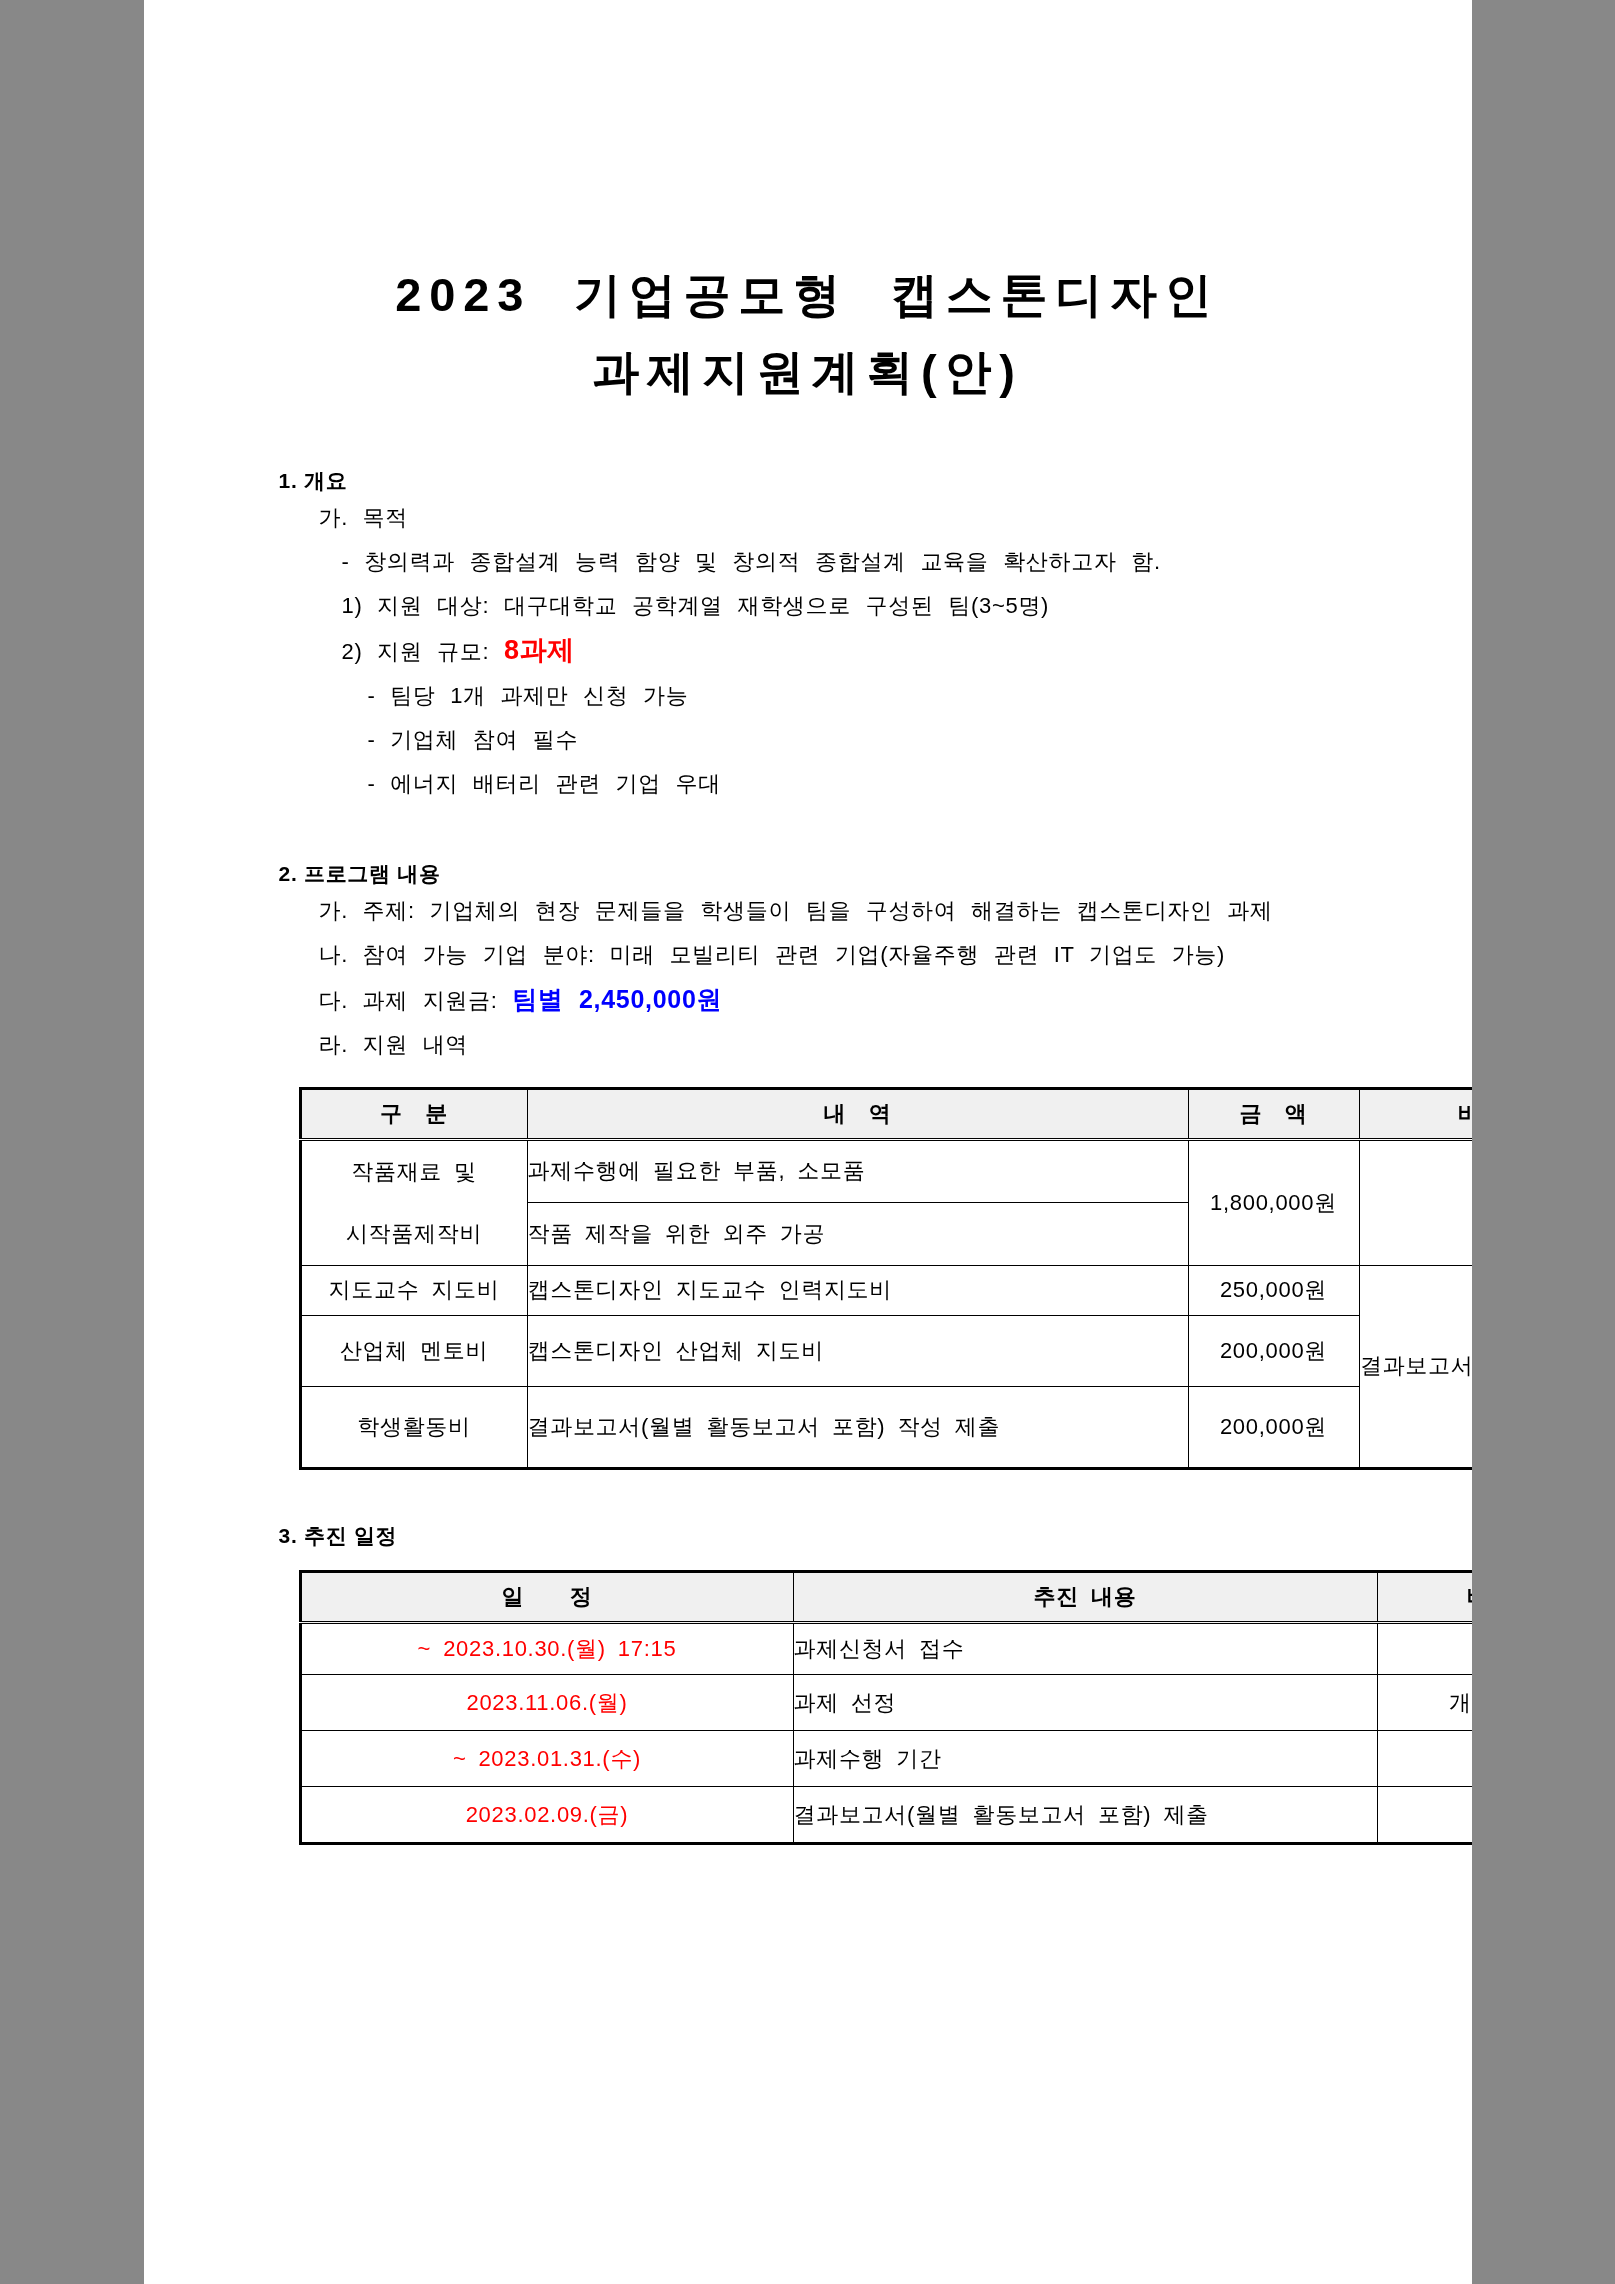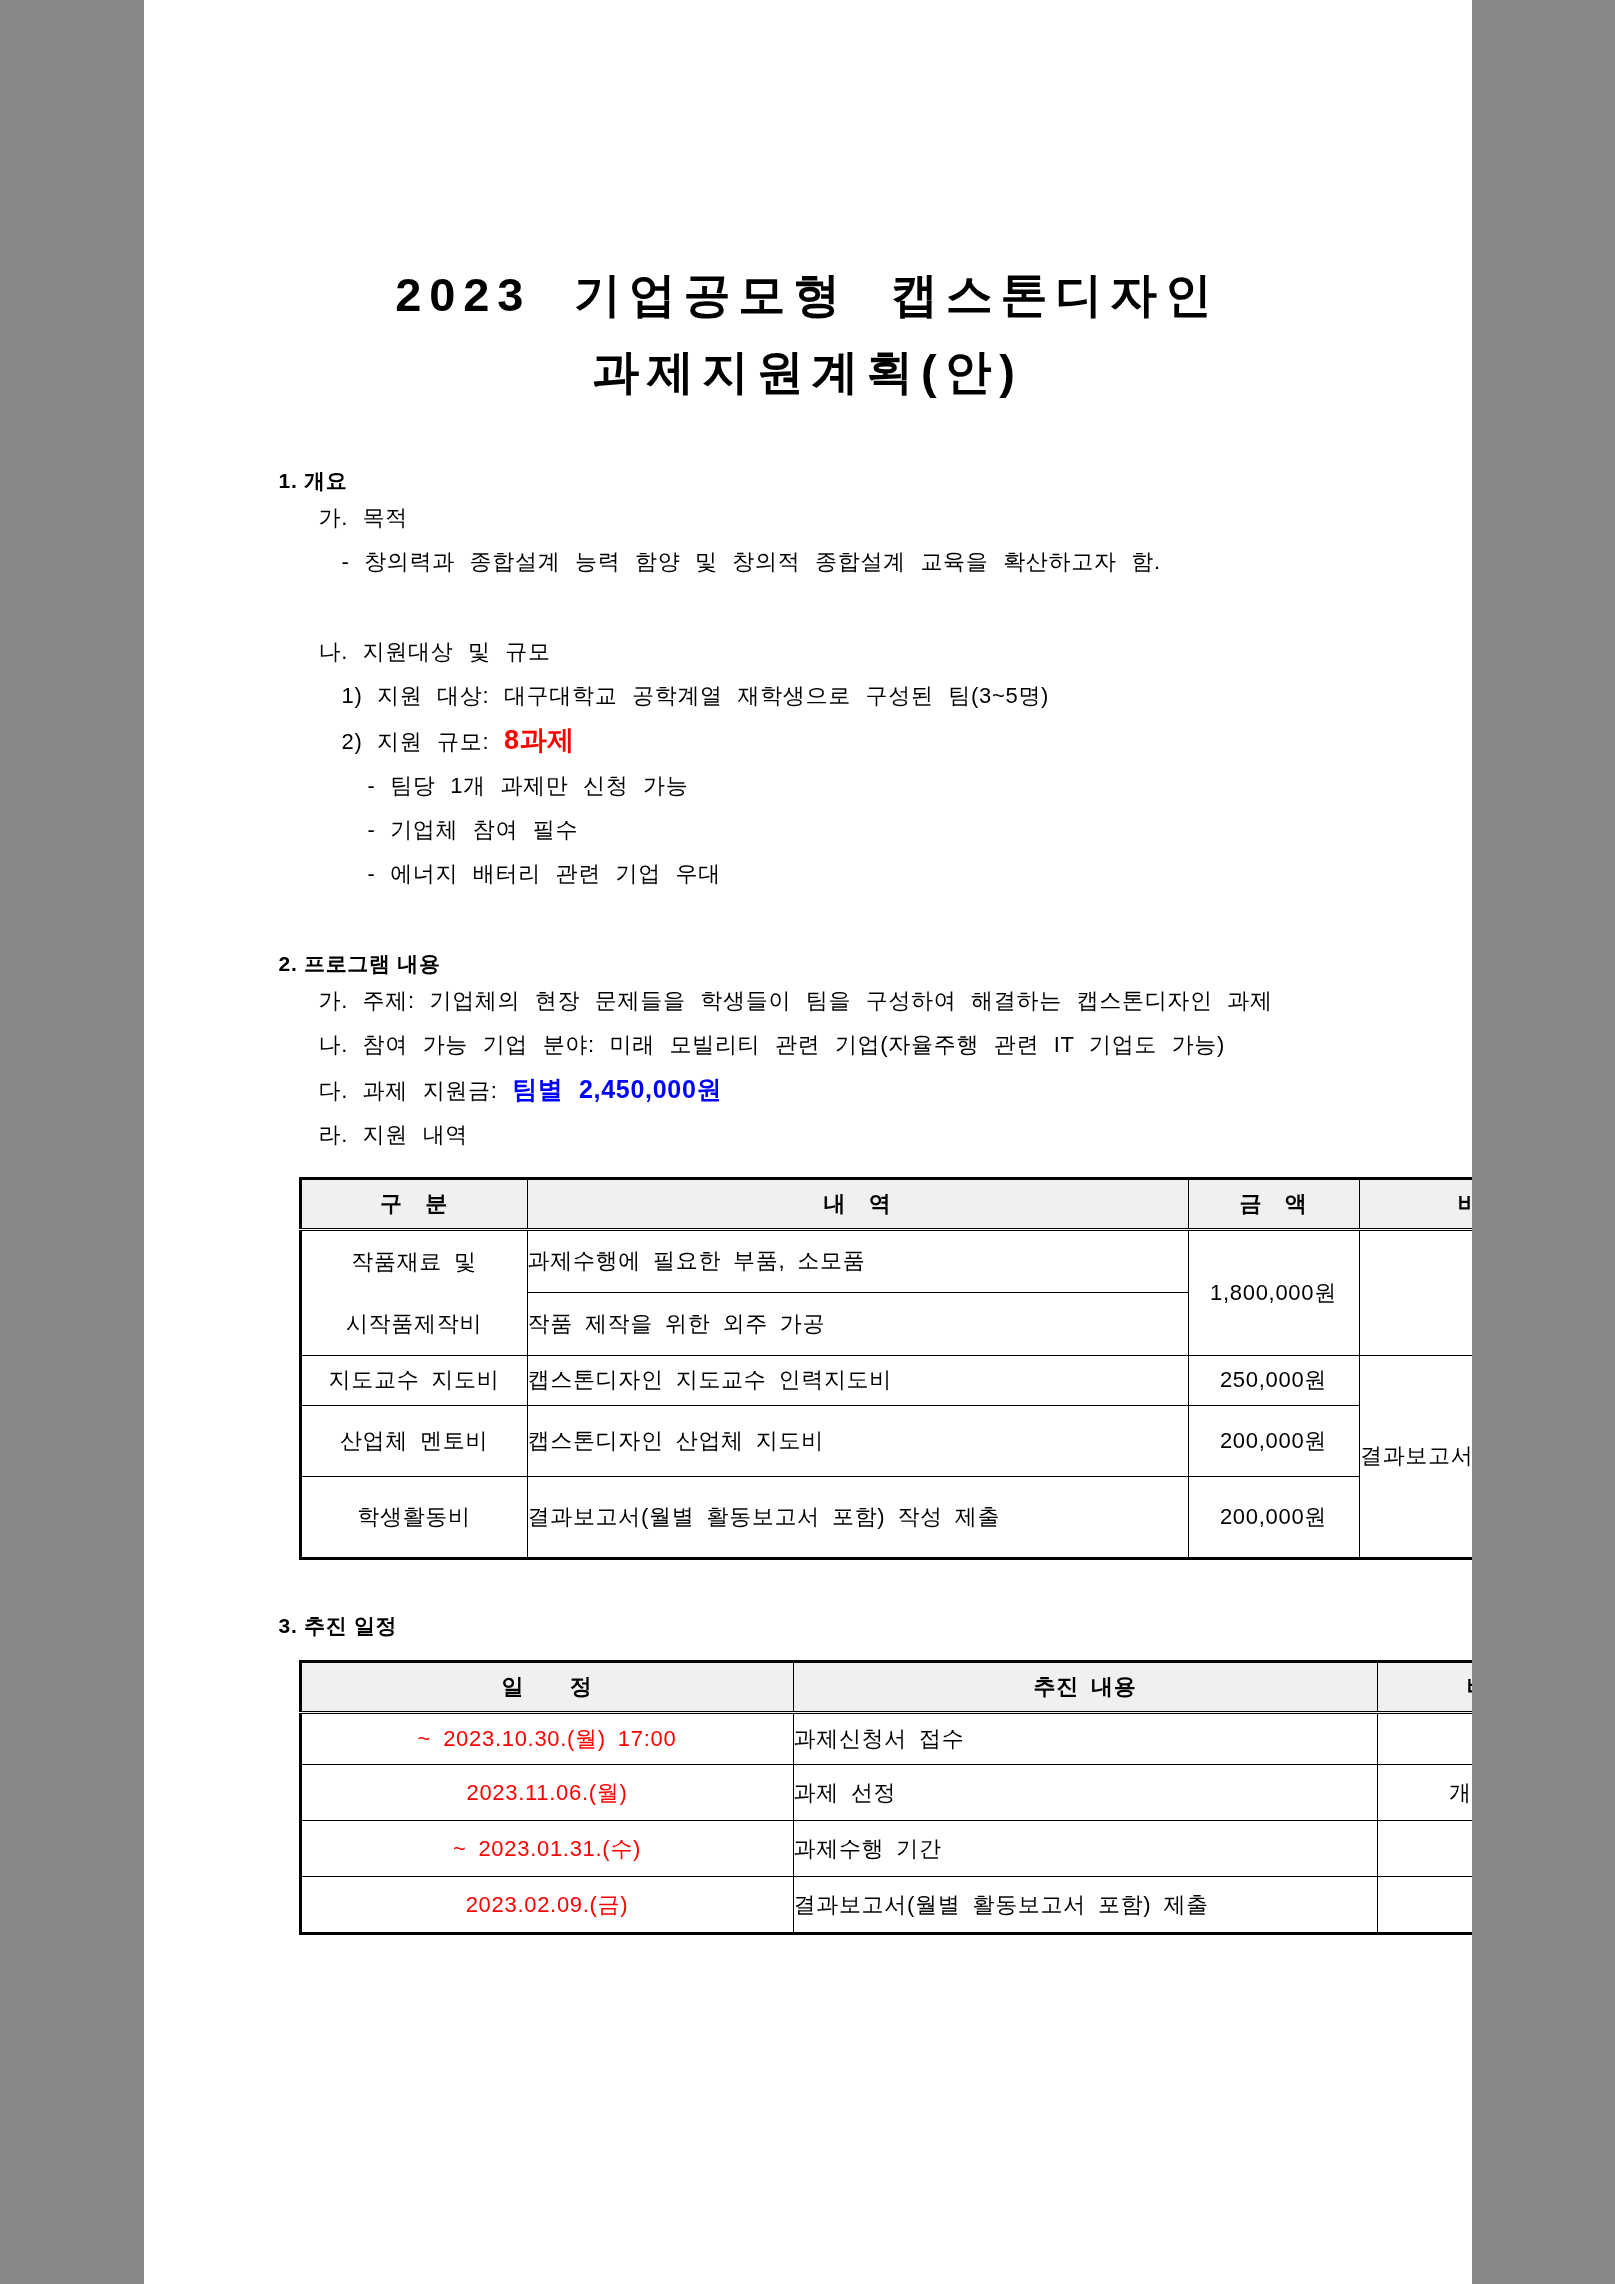--- a/index.html
+++ b/index.html
@@ -91,21 +91,20 @@
 
   <div class="doc-title">
     <div>2023 기업공모형 캡스톤디자인</div>
     <div>과제지원계획(안)</div>
   </div>
 
   <div>
     <div class="sec-heading sec1-heading">1. 개요</div>
     <div class="line indent1">가. 목적</div>
     <div class="line indent2">- 창의력과 종합설계 능력 함양 및 창의적 종합설계 교육을 확산하고자 함.</div>
-    <div class="line indent1 gap-top">나. 지원대상 및 규모</div>
     <div class="line indent2">1) 지원 대상: 대구대학교 공학계열 재학생으로 구성된 팀(3~5명)</div>
     <div class="line indent2"><span>2) 지원 규모: </span><span class="red-big">8과제</span></div>
     <div class="line indent3">- 팀당 1개 과제만 신청 가능</div>
     <div class="line indent3">- 기업체 참여 필수</div>
     <div class="line indent3">- 에너지 배터리 관련 기업 우대</div>
   </div>
 
   <div>
     <div class="sec-heading sec2-heading">2. 프로그램 내용</div>
     <div class="line indent1">가. 주제: 기업체의 현장 문제들을 학생들이 팀을 구성하여 해결하는 캡스톤디자인 과제</div>
@@ -165,21 +164,21 @@
           <col style="width:584px">
           <col style="width:248px">
       </colgroup>
       <tbody>
         <tr class="thead-row">
           <th>일　　정</th>
           <th>추진 내용</th>
           <th>비　고</th>
         </tr>
         <tr>
-          <td class="c red-text h76">~ 2023.10.30.(월) 17:00</td>
+          <td class="c red-text h76">~ 2023.10.30.(월) 17:15</td>
           <td class="l">과제신청서 접수</td>
           <td class="c"></td>
         </tr>
         <tr>
           <td class="c red-text h84">2023.11.06.(월)</td>
           <td class="l">과제 선정</td>
           <td class="c">개별 연락</td>
         </tr>
         <tr>
           <td class="c red-text h84">~ 2023.01.31.(수)</td>

